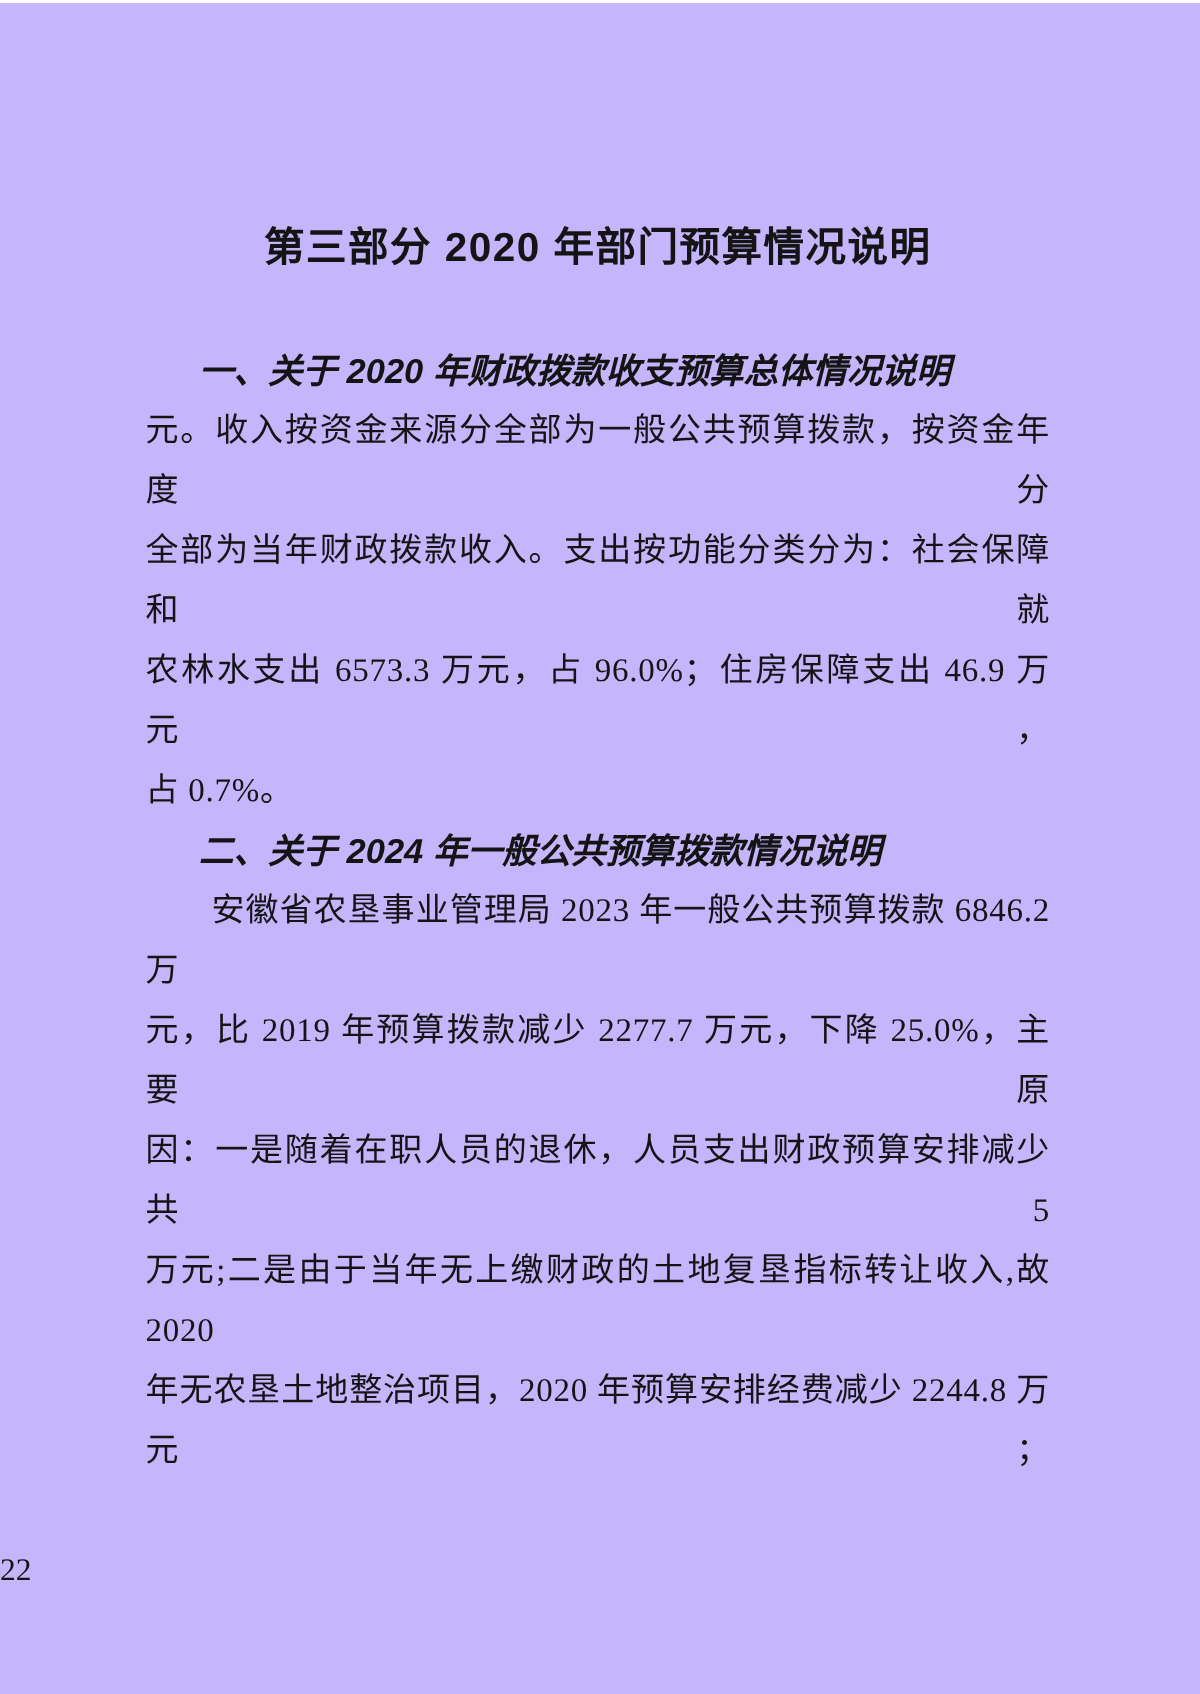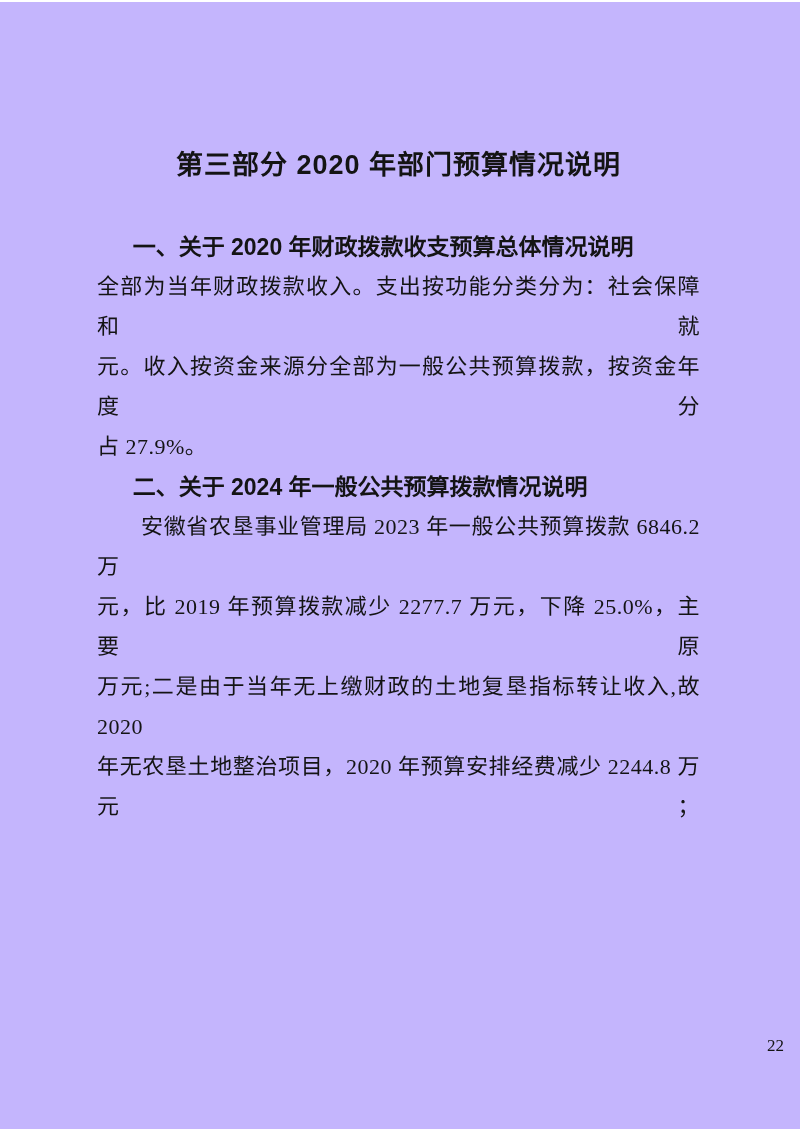--- a/index.html
+++ b/index.html
@@ -34,20 +34,21 @@
     margin: 0 0 45px 0;
     white-space: nowrap;
   }
   .heading-major {
     font-family: "Liberation Sans", "DejaVu Sans", sans-serif;
     font-weight: bold;
     font-size: 23px;
     line-height: 40px;
     text-indent: 1.55em;
     white-space: nowrap;
+    font-style: italic;
   }
   .heading-sub {
     font-family: "Liberation Serif", "DejaVu Serif", serif;
     font-weight: bold;
     font-size: 23px;
     line-height: 40px;
     text-indent: 1.55em;
     white-space: nowrap;
   }
   .paragraph {
@@ -64,48 +65,50 @@
     text-indent: 2em;
   }
   .line.last {
     text-align-last: left;
   }
   .page-number {
     position: absolute;
     top: 1032px;
     left: 0;
     right: 16px;
-    text-align: right;
-    font-size: 17px;
+    text-align: left;
+    font-size: 21px;
     line-height: 24px;
     font-family: "Liberation Serif", "DejaVu Serif", serif;
   }
 </style>
 </head>
 <body>
 
 <div class="page">
   <div class="content">
 
     <h1 class="doc-title">第三部分 2020 年部门预算情况说明</h1>
 
     <div class="heading-major">一、关于 2020 年财政拨款收支预算总体情况说明</div>
 
     <div class="paragraph">
+      <div class="line">元。收入按资金来源分全部为一般公共预算拨款，按资金年度分</div>
       <div class="line">全部为当年财政拨款收入。支出按功能分类分为：社会保障和就</div>
-      <div class="line">元。收入按资金来源分全部为一般公共预算拨款，按资金年度分</div>
-      <div class="line last">占 27.9%。</div>
+      <div class="line">农林水支出 6573.3 万元，占 96.0%；住房保障支出 46.9 万元，</div>
+      <div class="line last">占 0.7%。</div>
     </div>
 
     <div class="heading-major">二、关于 2024 年一般公共预算拨款情况说明</div>
 
 
     <div class="paragraph">
       <div class="line first">安徽省农垦事业管理局 2023 年一般公共预算拨款 6846.2 万</div>
       <div class="line">元，比 2019 年预算拨款减少 2277.7 万元，下降 25.0%，主要原</div>
+      <div class="line">因：一是随着在职人员的退休，人员支出财政预算安排减少共 5</div>
       <div class="line">万元;二是由于当年无上缴财政的土地复垦指标转让收入,故 2020</div>
       <div class="line">年无农垦土地整治项目，2020 年预算安排经费减少 2244.8 万元；</div>
 
     </div>
 
   </div>
 
   <div class="page-number">22</div>
 </div>
 

